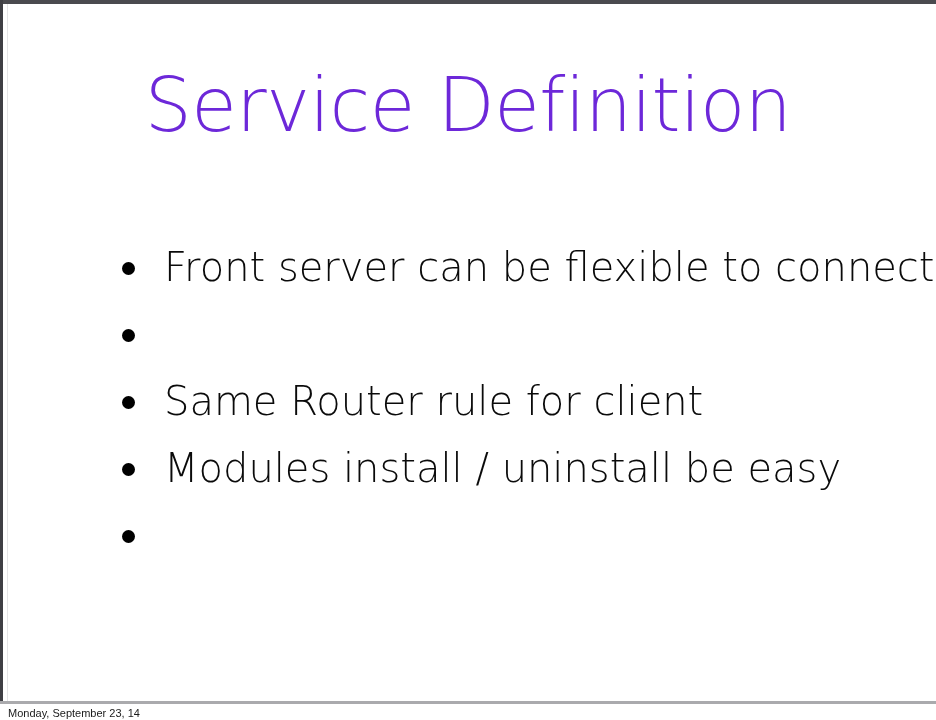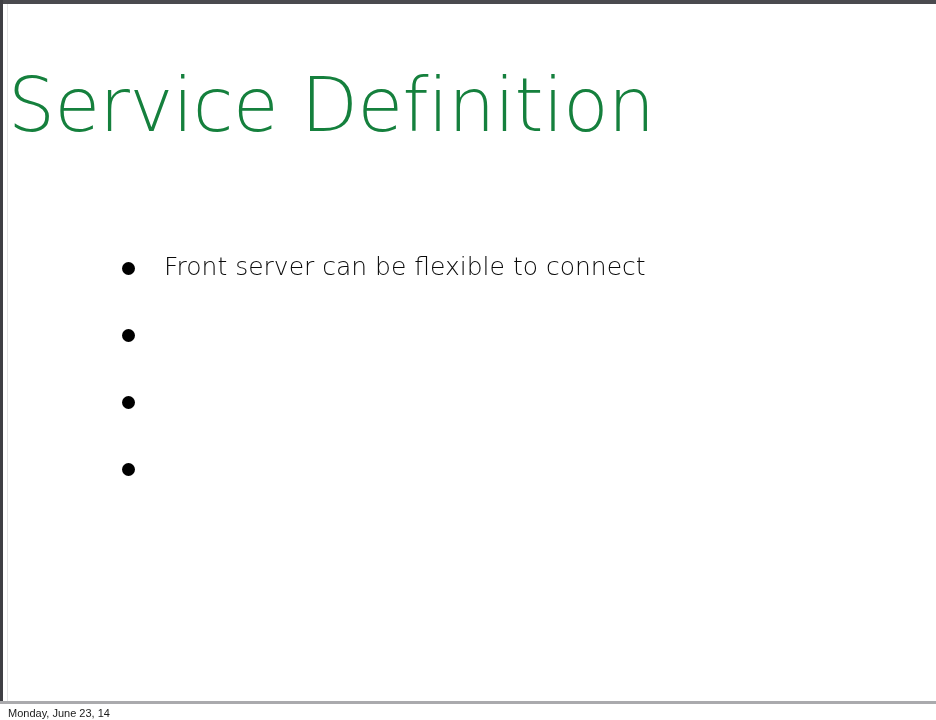--- a/index.html
+++ b/index.html
@@ -57,45 +57,46 @@
     width: 928px;
     height: 697px;
     background: #ffffff;
   }
 
   .slide-title {
     position: absolute;
     left: 0;
     top: 58px;
     width: 920px;
+    text-align: center;
     font-family: "DejaVu Sans", sans-serif;
     font-weight: 300;
     font-size: 74px;
     line-height: 86px;
     letter-spacing: -0.5px;
-    color: #15803d;
+    color: #6d28d9;
     white-space: nowrap;
   }
 
   .bullet-list {
     position: absolute;
     left: 104px;
     top: 240px;
     width: 800px;
     list-style: none;
     margin: 0;
     padding: 0;
   }
   .bullet-item {
     position: relative;
     height: 67px;
     padding-left: 52px;
     font-family: "DejaVu Sans", sans-serif;
     font-weight: 300;
-    font-size: 25px;
+    font-size: 40px;
     line-height: 46px;
     color: #0a0a0a;
     white-space: nowrap;
   }
   .bullet-dot {
     position: absolute;
     left: 10px;
     top: 18px;
     width: 13px;
     height: 13px;
@@ -142,24 +143,29 @@
     <ul class="bullet-list">
       <li class="bullet-item">
         <span class="bullet-dot"></span>
         <span class="bullet-text">Front server can be flexible to connect</span>
       </li>
       <li class="bullet-item">
         <span class="bullet-dot"></span>
       </li>
       <li class="bullet-item">
         <span class="bullet-dot"></span>
+        <span class="bullet-text">Same Router rule for client</span>
+      </li>
+      <li class="bullet-item">
+        <span class="bullet-dot"></span>
+        <span class="bullet-text">Modules install / uninstall be easy</span>
       </li>
       <li class="bullet-item">
         <span class="bullet-dot"></span>
       </li>
     </ul>
 
   </div>
 
   <div class="footer-rule"></div>
-  <div class="footer-date">Monday, June 23, 14</div>
+  <div class="footer-date">Monday, September 23, 14</div>
 
 </div>
 
 </body></html>

